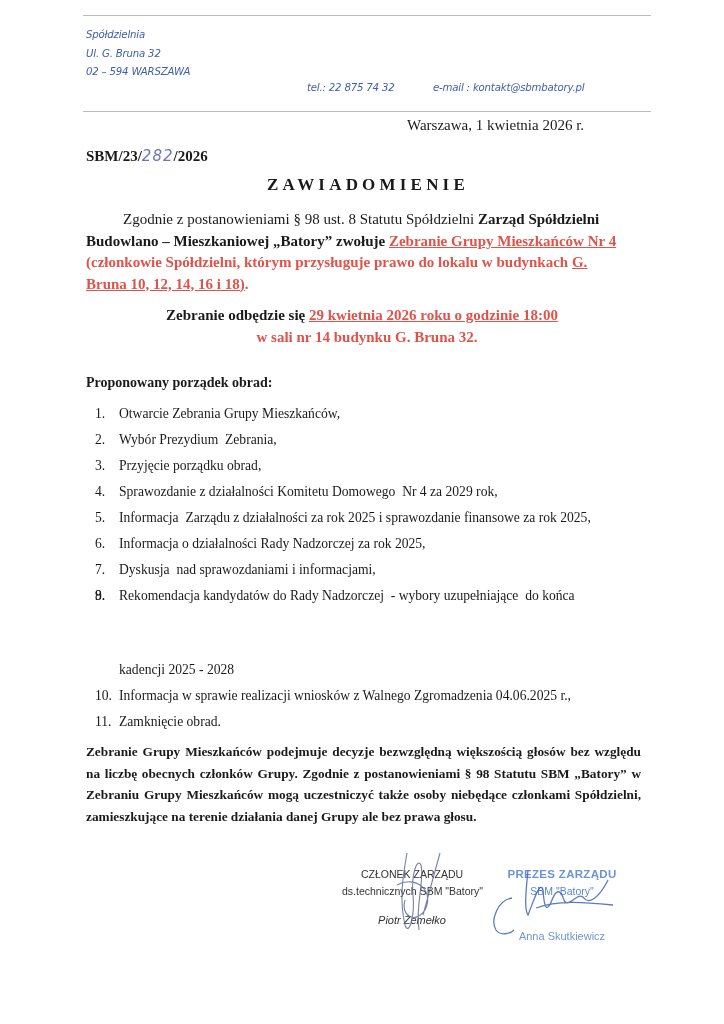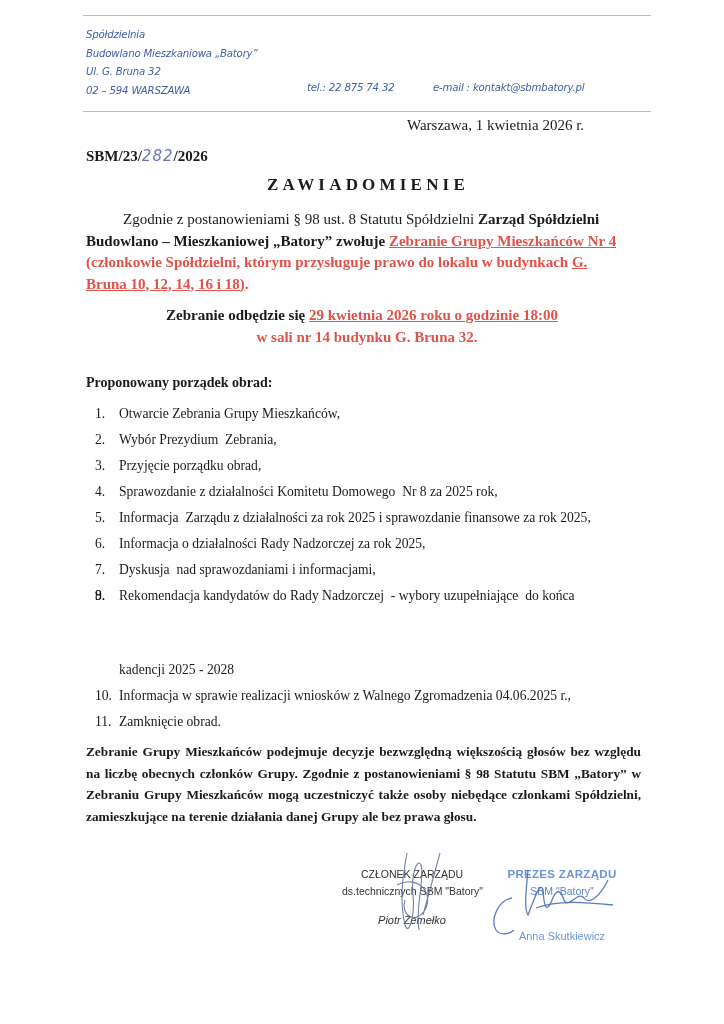--- a/index.html
+++ b/index.html
@@ -50,21 +50,20 @@
     .sig-right .name { font-style: normal; margin-top: 28px; font-size: 11px; color: #6f95d4; }
     .scribble { position: absolute; pointer-events: none; }
   </style>
 </head>
 <body>
 
 <div class="rule top"></div>
 
 <div class="letterhead">
   <div class="row">Spółdzielnia</div>
-  <div class="row">Budowlano Mieszkaniowa „Batory”</div>
   <div class="row">Ul. G. Bruna 32</div>
   <div class="row">02 – 594 WARSZAWA</div>
 </div>
 <div class="lh-tel">tel.:  22 875 74 32</div>
 <div class="lh-mail">e-mail : kontakt@sbmbatory.pl</div>
 
 <div class="rule mid"></div>
 
 <div class="place-date">Warszawa,   1 kwietnia 2026 r.</div>
 
@@ -80,21 +79,21 @@
   <div><span>Zebranie odbędzie się </span><span class="red-u">29 kwietnia 2026 roku o godzinie 18:00</span></div>
   <div class="red line2">w sali  nr 14  budynku  G. Bruna 32.</div>
 </div>
 
 <div class="agenda-head">Proponowany porządek obrad:</div>
 
 <ol class="agenda">
   <li><span class="num">1.</span><span class="txt">Otwarcie Zebrania Grupy Mieszkańców,</span></li>
   <li><span class="num">2.</span><span class="txt">Wybór Prezydium  Zebrania,</span></li>
   <li><span class="num">3.</span><span class="txt">Przyjęcie porządku obrad,</span></li>
-  <li><span class="num">4.</span><span class="txt">Sprawozdanie z działalności Komitetu Domowego  Nr 8 za 2025 rok,</span></li>
+  <li><span class="num">4.</span><span class="txt">Sprawozdanie z działalności Komitetu Domowego  Nr 4 za 2029 rok,</span></li>
   <li><span class="num">5.</span><span class="txt">Informacja  Zarządu z działalności za rok 2025 i sprawozdanie finansowe za rok 2025,</span></li>
   <li><span class="num">6.</span><span class="txt">Informacja o działalności Rady Nadzorczej za rok 2025,</span></li>
   <li><span class="num">7.</span><span class="txt">Dyskusja  nad sprawozdaniami i informacjami,</span></li>
   <li><span class="num">8.</span></li>
   <li><span class="num">9.</span><span class="txt">Rekomendacja kandydatów do Rady Nadzorczej  - wybory uzupełniające  do końca</span><span class="cont">kadencji 2025 - 2028</span></li>
   <li class="wide"><span class="num">10.</span><span class="txt">Informacja w sprawie realizacji wniosków z Walnego Zgromadzenia 04.06.2025 r.,</span></li>
   <li class="wide"><span class="num">11.</span><span class="txt">Zamknięcie obrad.</span></li>
 </ol>
 
 <div class="notice">Zebranie Grupy Mieszkańców podejmuje decyzje bezwzględną większością głosów bez względu na liczbę obecnych członków Grupy. Zgodnie z postanowieniami § 98 Statutu SBM „Batory” w Zebraniu Grupy Mieszkańców mogą uczestniczyć także osoby niebędące członkami Spółdzielni, zamieszkujące na terenie działania danej Grupy ale bez prawa głosu.</div>

